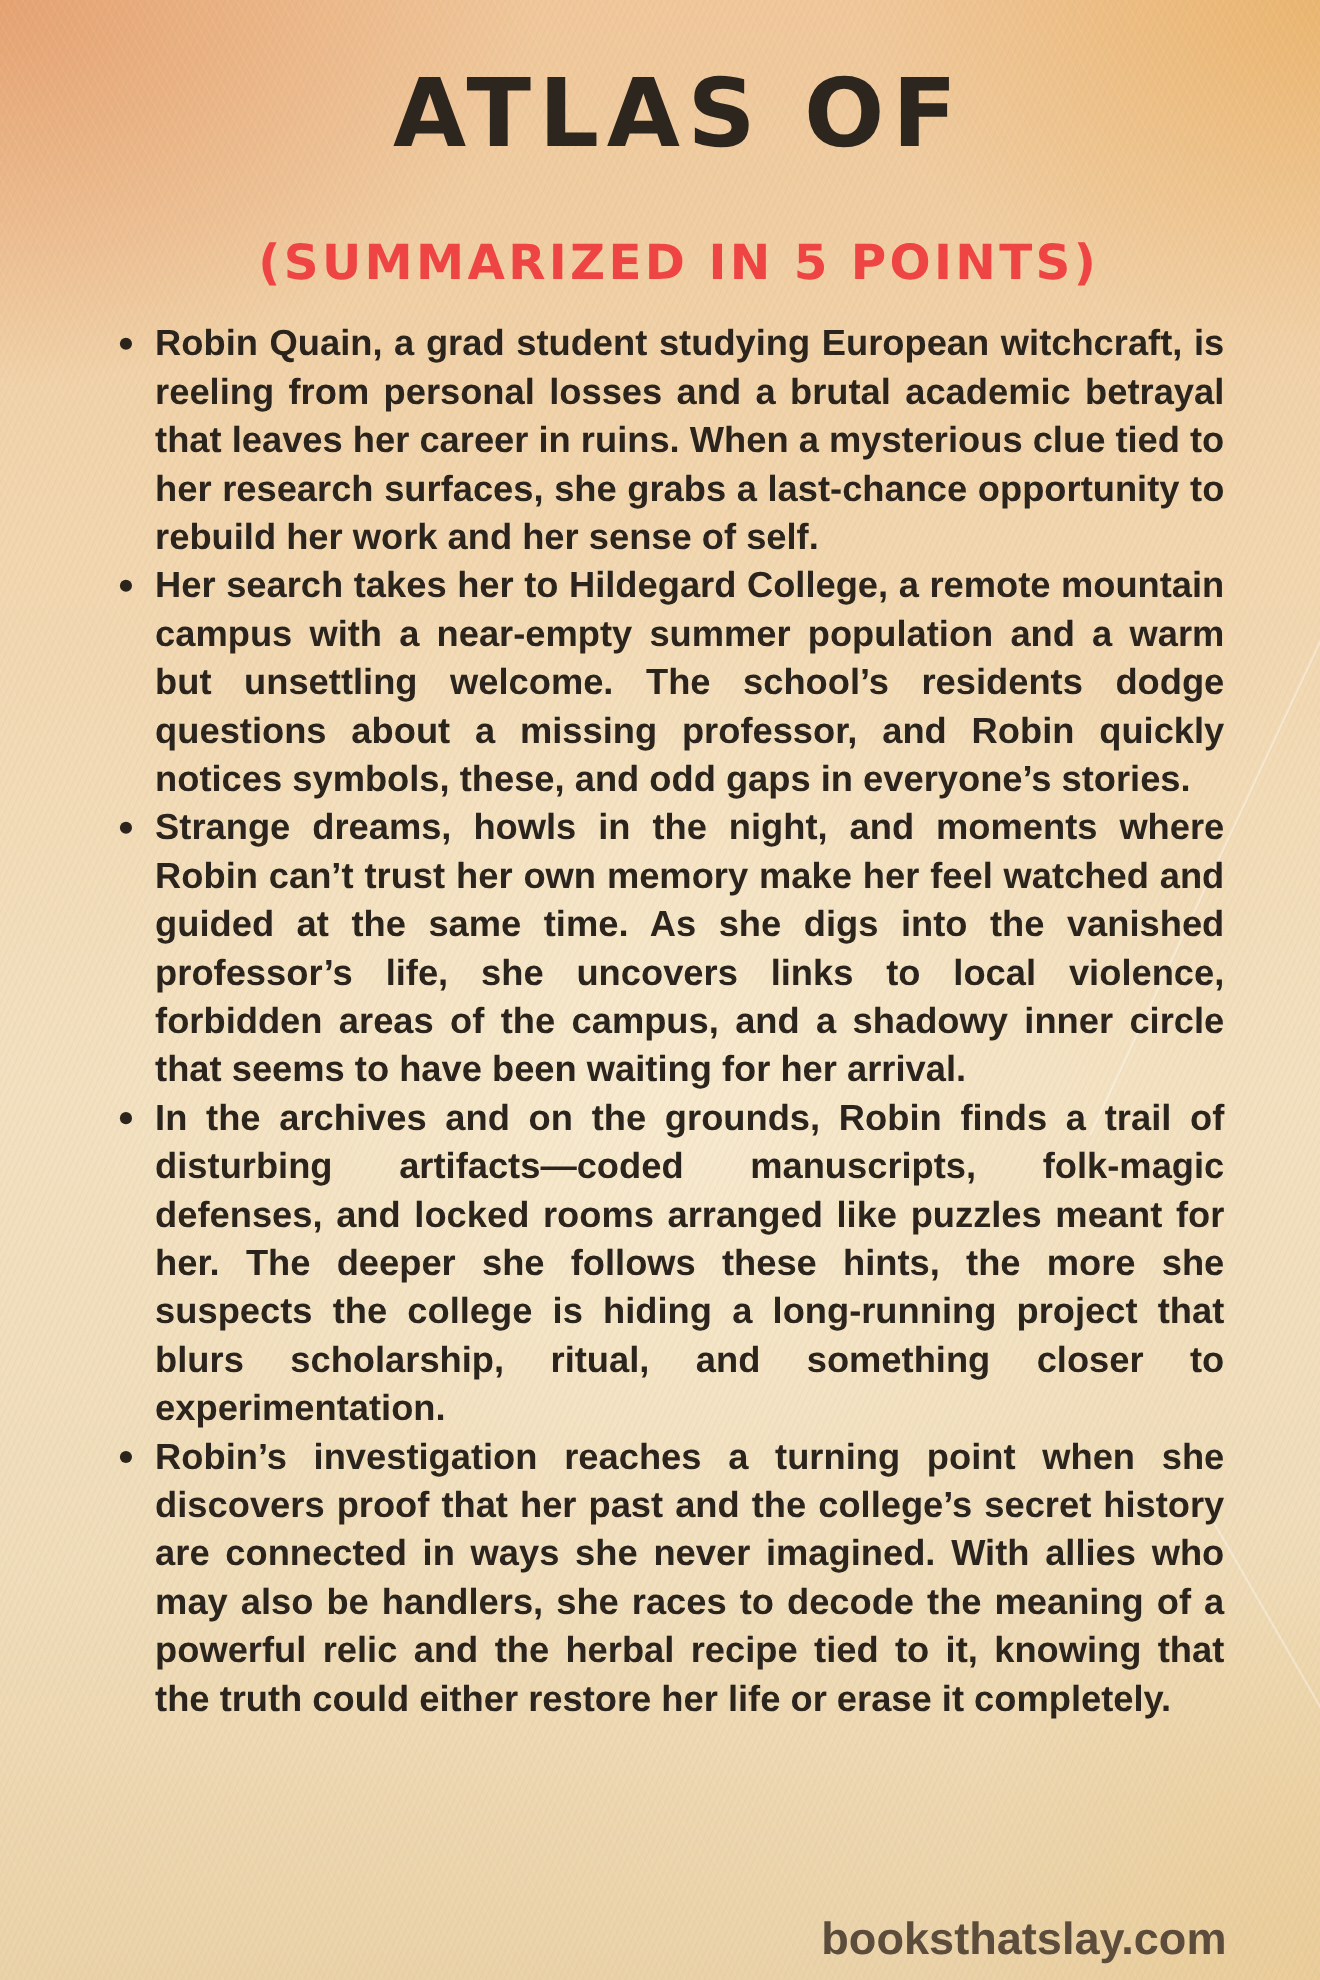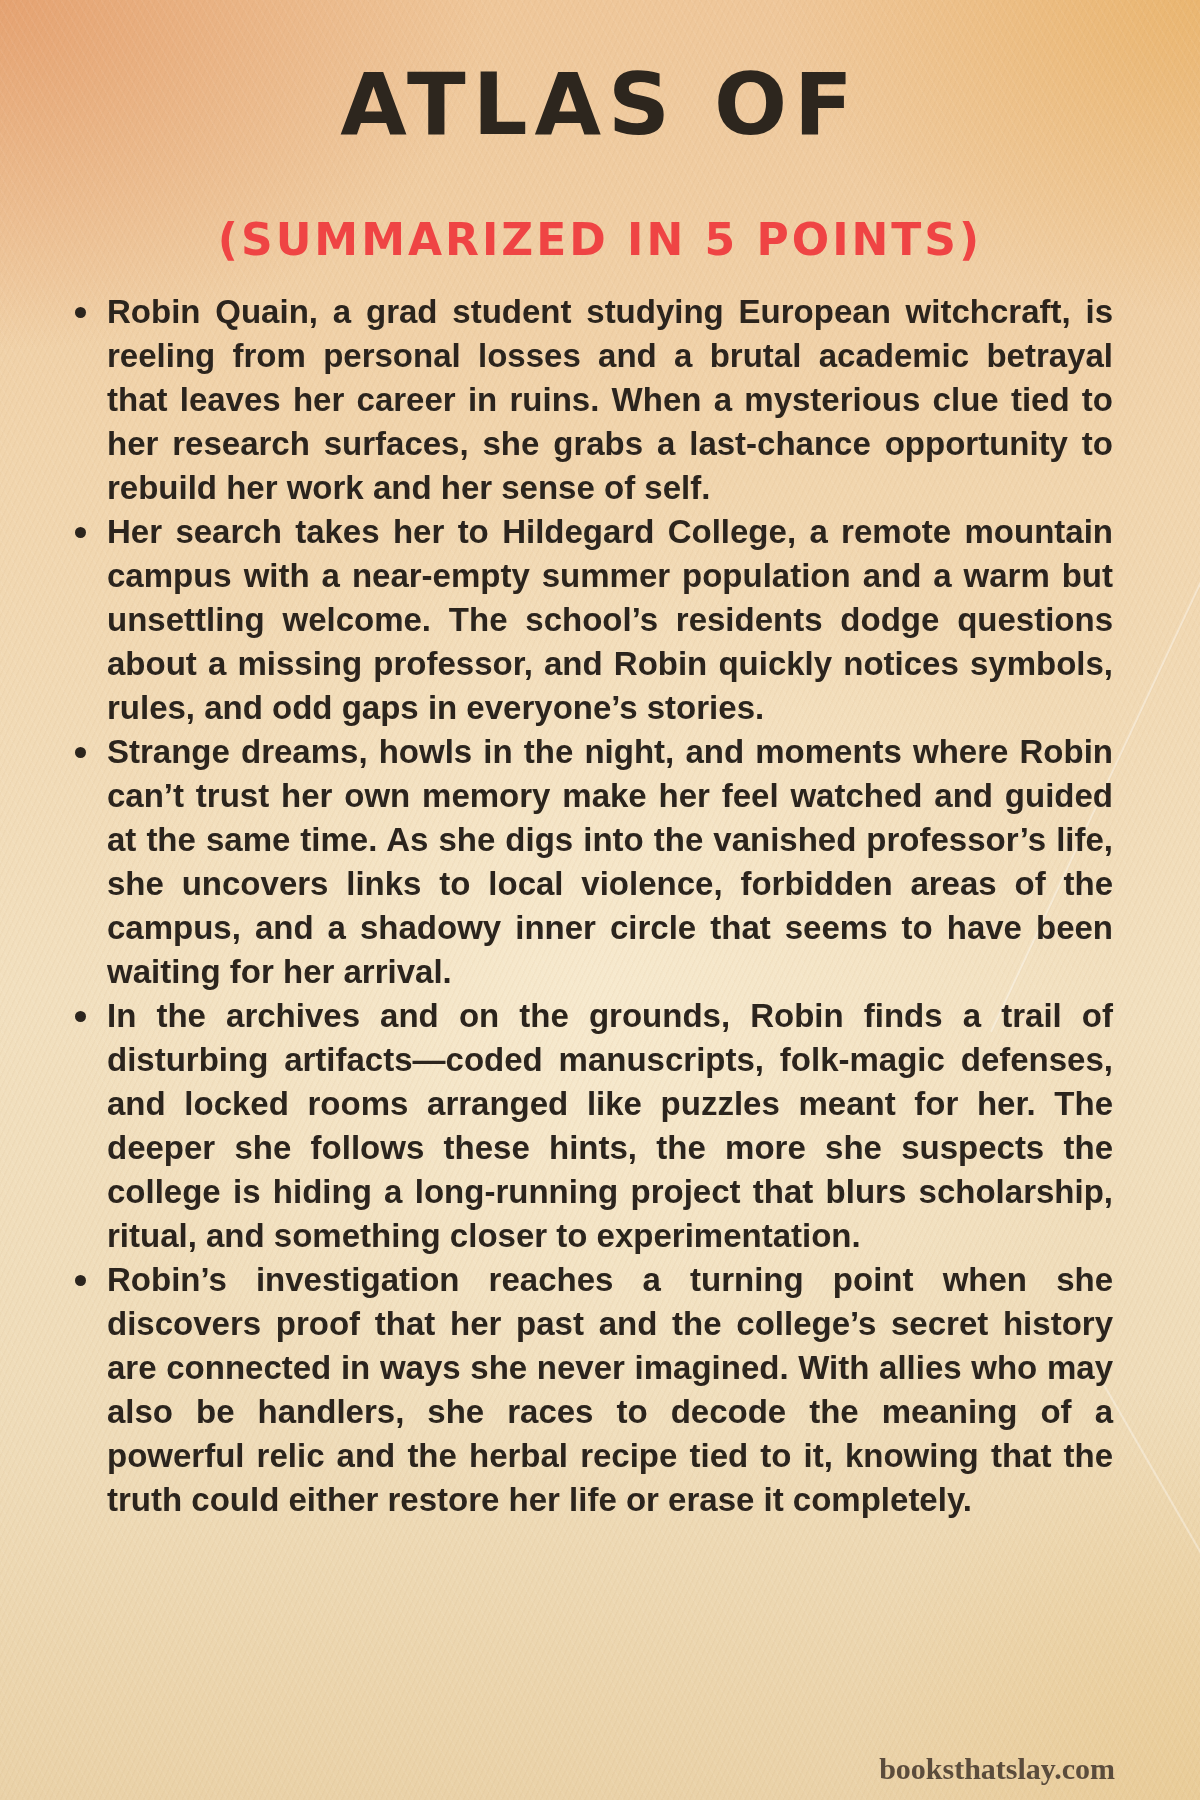--- a/index.html
+++ b/index.html
@@ -31,20 +31,21 @@
     .crease {
       position: absolute;
       width: 2px;
       background: rgba(255,255,255,0.35);
       transform-origin: top left;
       pointer-events: none;
     }
     .page {
       position: relative;
       padding-top: 52px;
+      padding-left: 34px;
     }
     .title {
       margin: 0;
       text-align: center;
       font-family: "DejaVu Sans", sans-serif;
       font-weight: bold;
       font-size: 86px;
       line-height: 104px;
       letter-spacing: 7px;
       text-transform: uppercase;
@@ -81,23 +82,23 @@
       top: 17px;
       width: 11px;
       height: 11px;
       border-radius: 50%;
       background: #2b241d;
     }
     .watermark {
       position: absolute;
       right: 85px;
       bottom: 14px;
-      font-family: Liberation Serif, serif;
+      font-family: Liberation Sans, sans-serif;
       font-weight: bold;
-      font-size: 30px;
+      font-size: 41px;
       color: #5b4c3c;
     }
   </style>
 </head>
 <body>
 
 <div class="texture"></div>
 <div class="crease" style="left:1210px; top:560px; height:520px; transform: rotate(25deg);"></div>
 <div class="crease" style="left:1100px; top:1380px; height:420px; transform: rotate(-30deg);"></div>
 
@@ -107,21 +108,21 @@
   </h1>
   <h2 class="subtitle">(SUMMARIZED IN 5 POINTS)</h2>
 
   <ul class="points">
     <li class="point">
       <span class="bullet"></span>
       <span>Robin Quain, a grad student studying European witchcraft, is reeling from personal losses and a brutal academic betrayal that leaves her career in ruins. When a mysterious clue tied to her research surfaces, she grabs a last-chance opportunity to rebuild her work and her sense of self.</span>
     </li>
     <li class="point">
       <span class="bullet"></span>
-      <span>Her search takes her to Hildegard College, a remote mountain campus with a near-empty summer population and a warm but unsettling welcome. The school’s residents dodge questions about a missing professor, and Robin quickly notices symbols, rules, and odd gaps in everyone’s stories.</span>
+      <span>Her search takes her to Hildegard College, a remote mountain campus with a near-empty summer population and a warm but unsettling welcome. The school’s residents dodge questions about a missing professor, and Robin quickly notices symbols, these, and odd gaps in everyone’s stories.</span>
     </li>
     <li class="point">
       <span class="bullet"></span>
       <span>Strange dreams, howls in the night, and moments where Robin can’t trust her own memory make her feel watched and guided at the same time. As she digs into the vanished professor’s life, she uncovers links to local violence, forbidden areas of the campus, and a shadowy inner circle that seems to have been waiting for her arrival.</span>
     </li>
     <li class="point">
       <span class="bullet"></span>
       <span>In the archives and on the grounds, Robin finds a trail of disturbing artifacts—coded manuscripts, folk-magic defenses, and locked rooms arranged like puzzles meant for her. The deeper she follows these hints, the more she suspects the college is hiding a long-running project that blurs scholarship, ritual, and something closer to experimentation.</span>
     </li>
     <li class="point">

